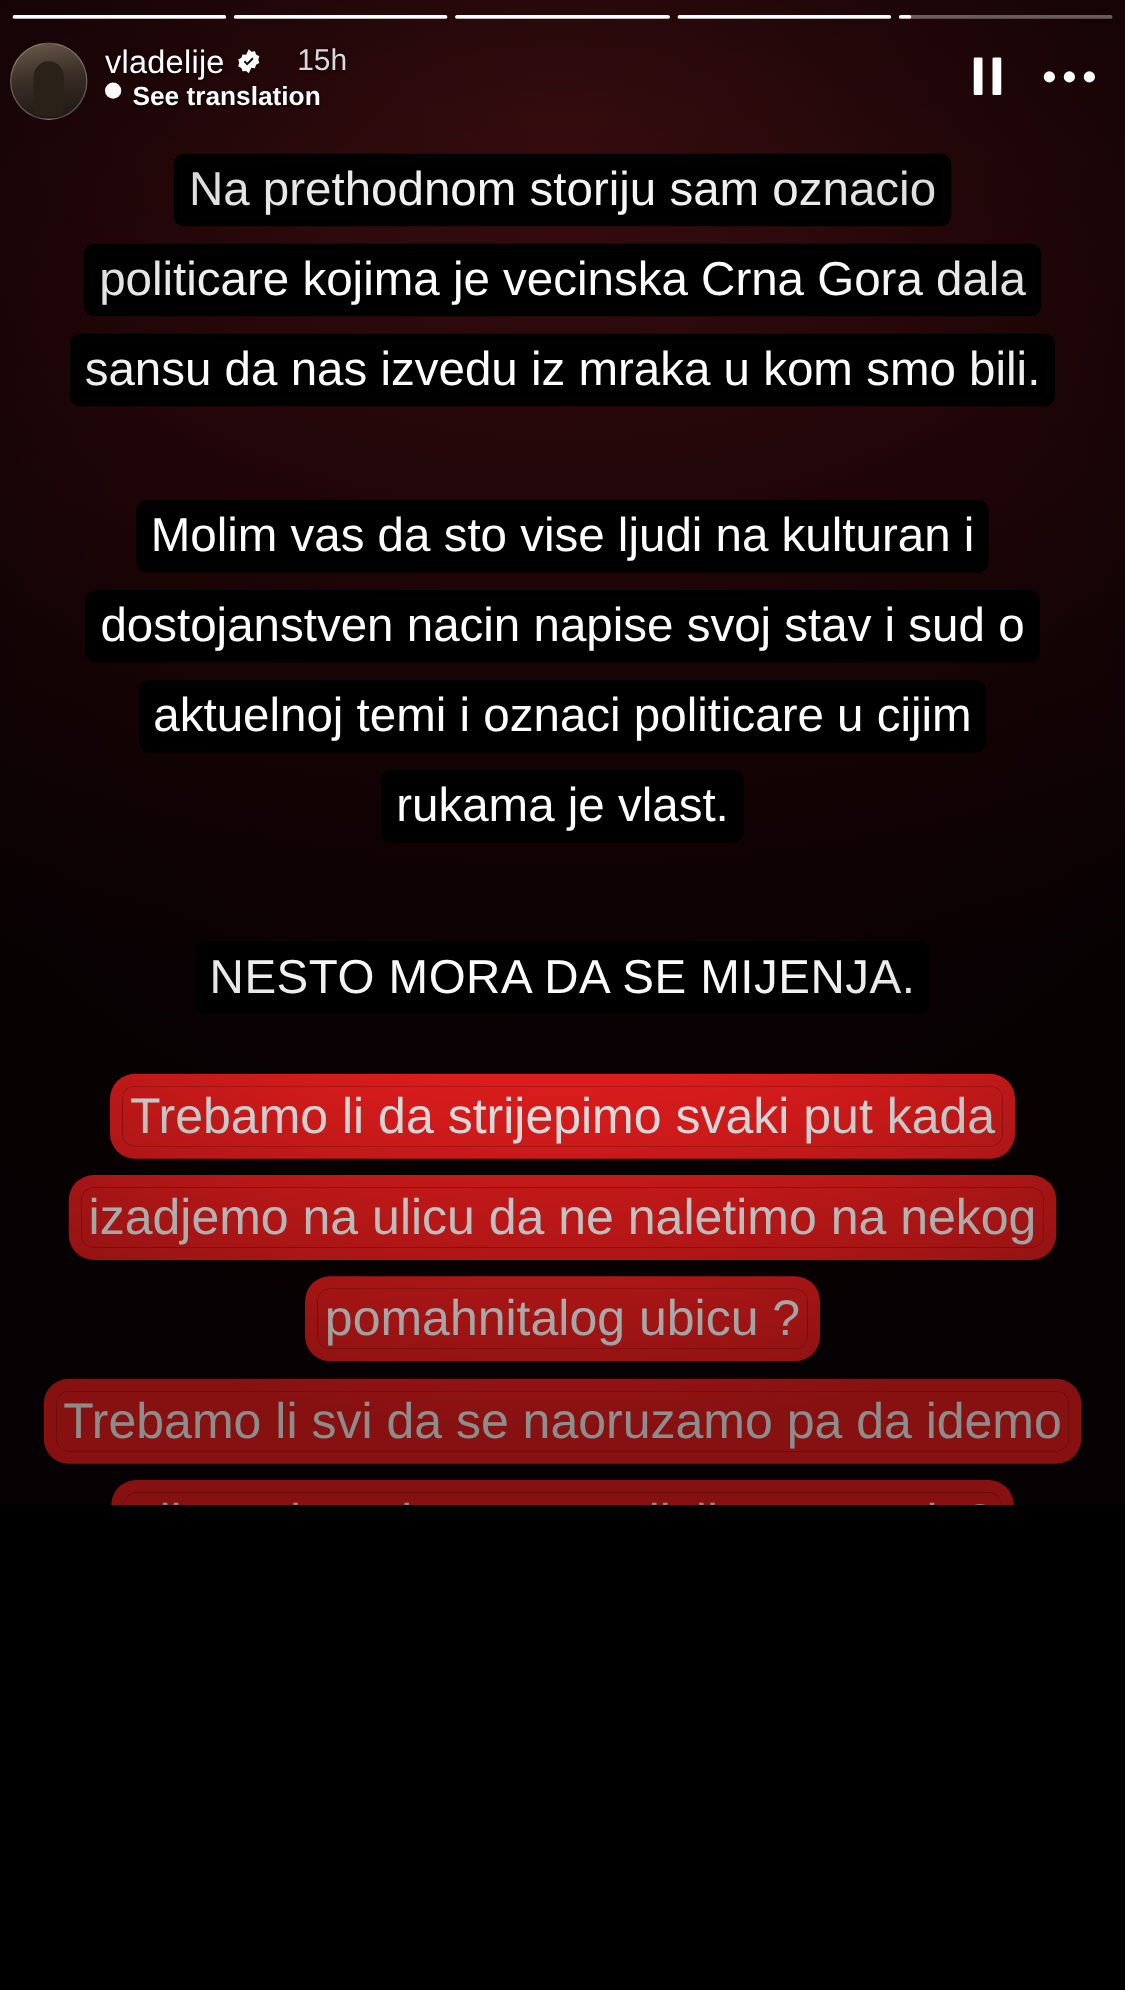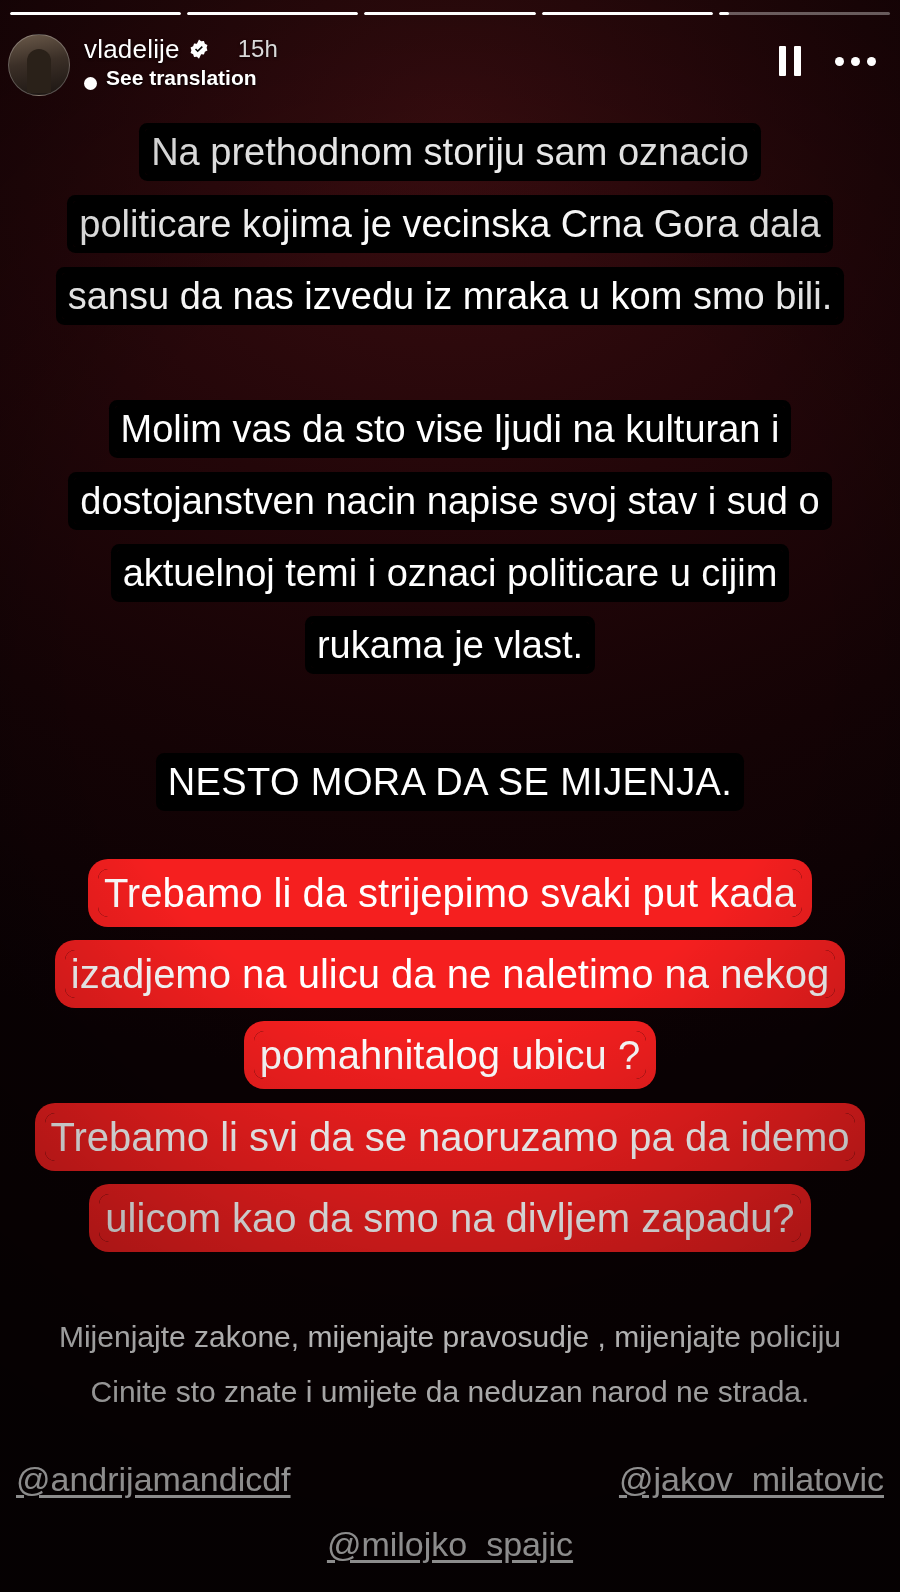--- a/index.html
+++ b/index.html
@@ -10,21 +10,21 @@
   body {
     width: 900px;
     height: 1592px;
     overflow: hidden;
     font-family: "Liberation Sans", sans-serif;
   }
 
   .story {
     position: relative;
     width: 900px;
-    height: 1592px;
+    height: 1204px;
     background:
       radial-gradient(ellipse 120% 60% at 50% 8%, #3a0d10 0%, #230609 40%, #140305 70%, #0a0103 100%);
     overflow: hidden;
   }
 
   
   .progress-row {
     position: absolute;
     top: 12px;
     left: 10px;
@@ -106,21 +106,21 @@
     display: inline-block;
   }
   .timestamp {
     color: #d9d9d9;
     font-size: 24px;
     margin-left: 20px;
     text-shadow: 0 1px 3px rgba(0,0,0,0.8);
   }
   .translate-row {
     display: flex;
-    align-items: flex-end;
+    align-items: flex-start;
     gap: 9px;
   }
   .translate-dot {
     width: 13px;
     height: 13px;
     border-radius: 50%;
     background: #fff;
     display: inline-block;
     flex: none;
   }

